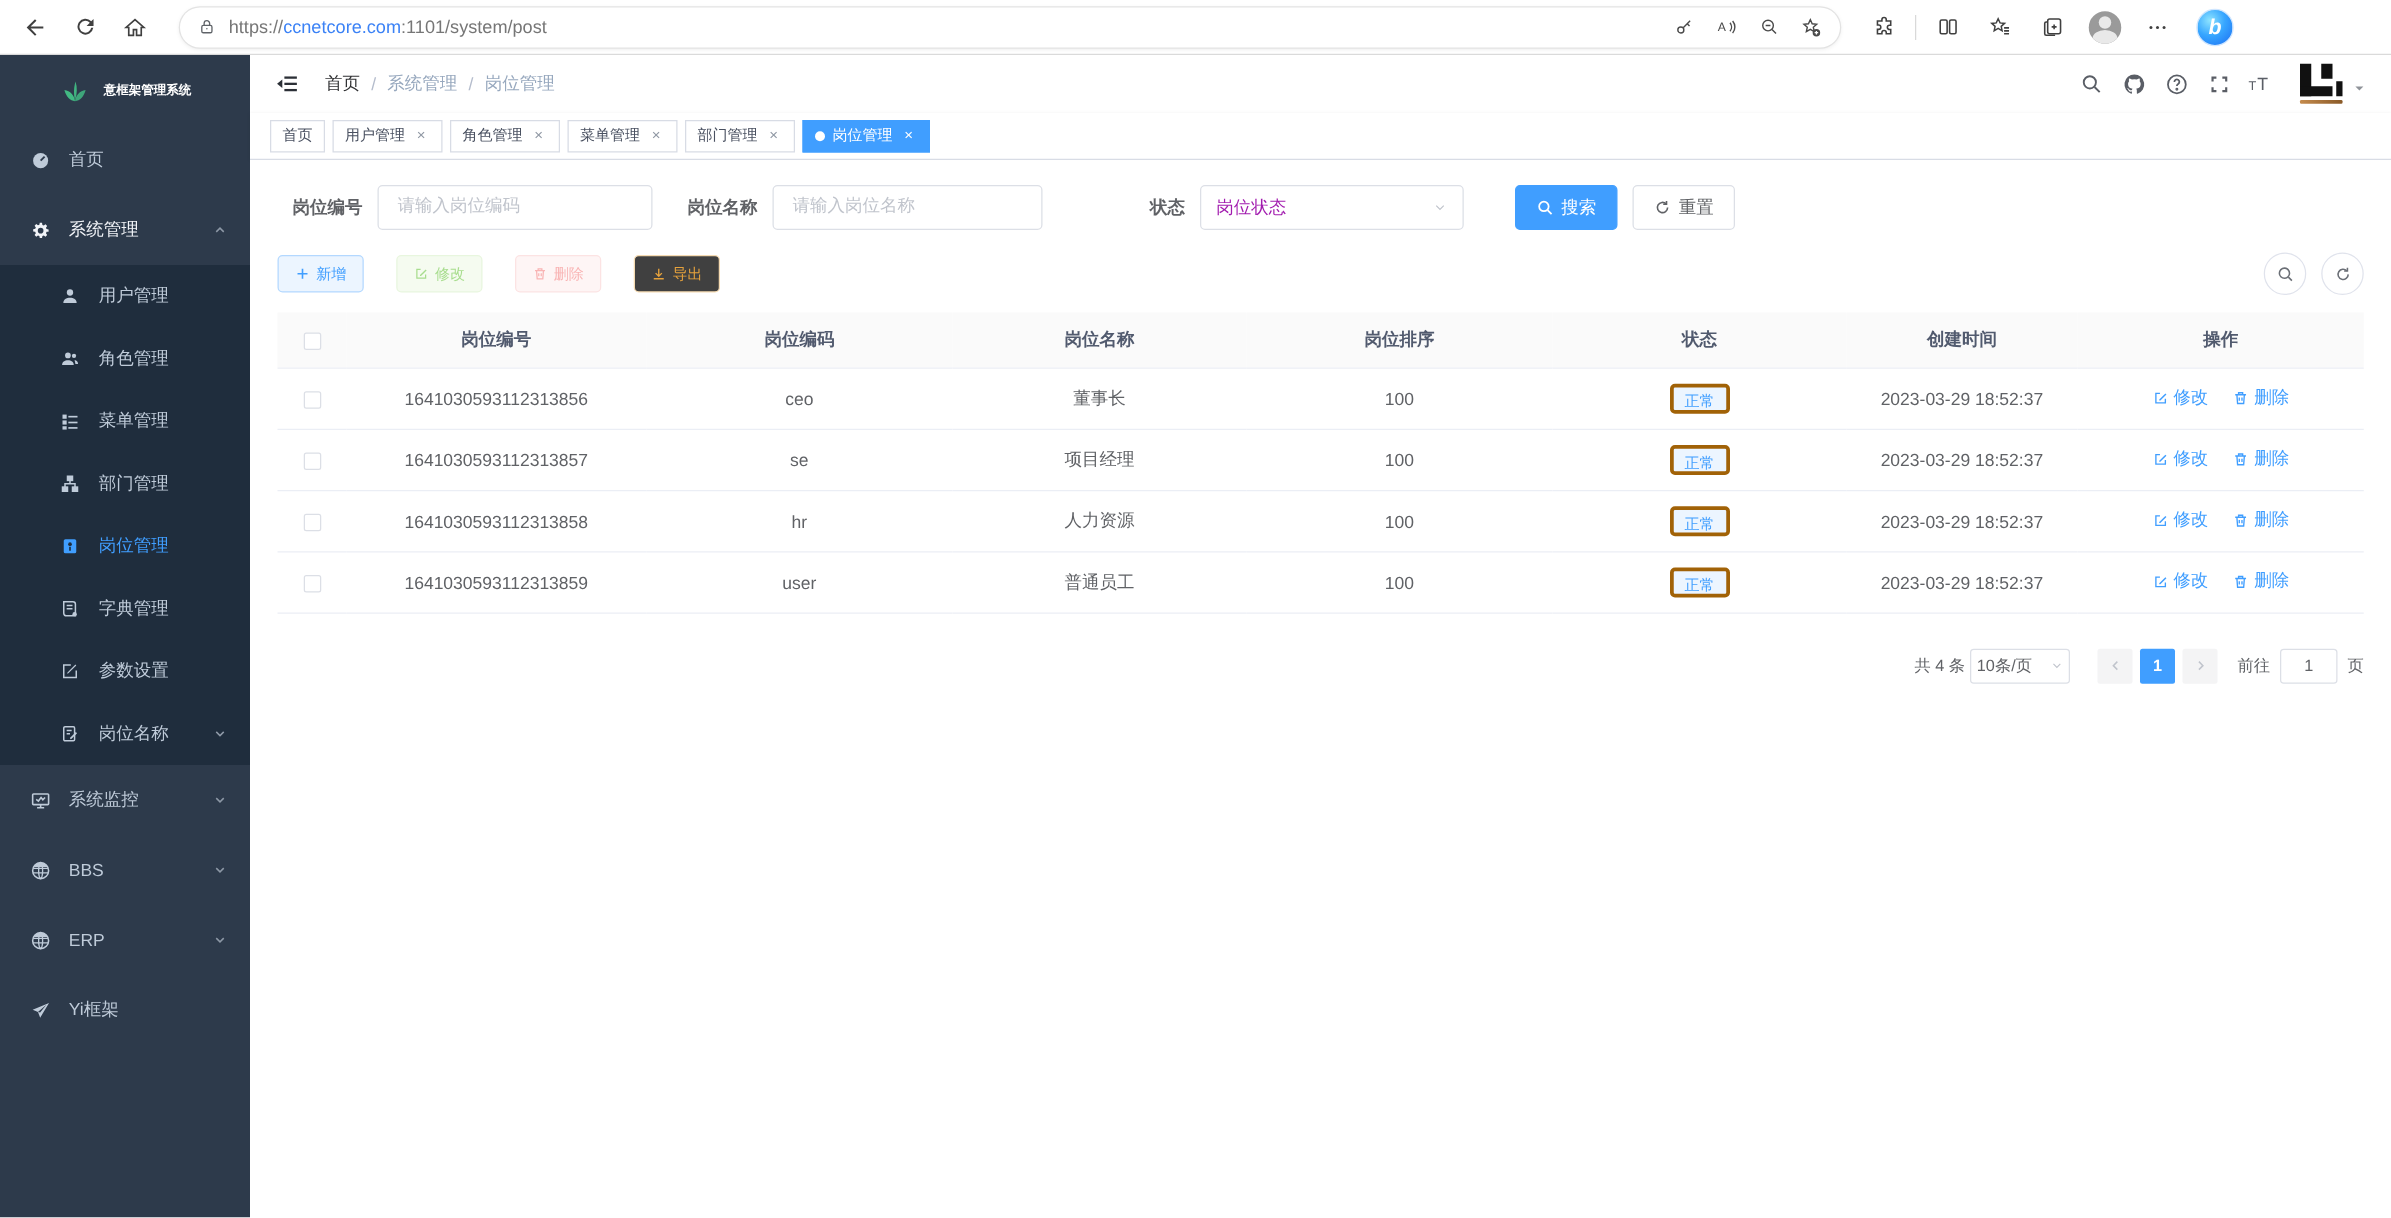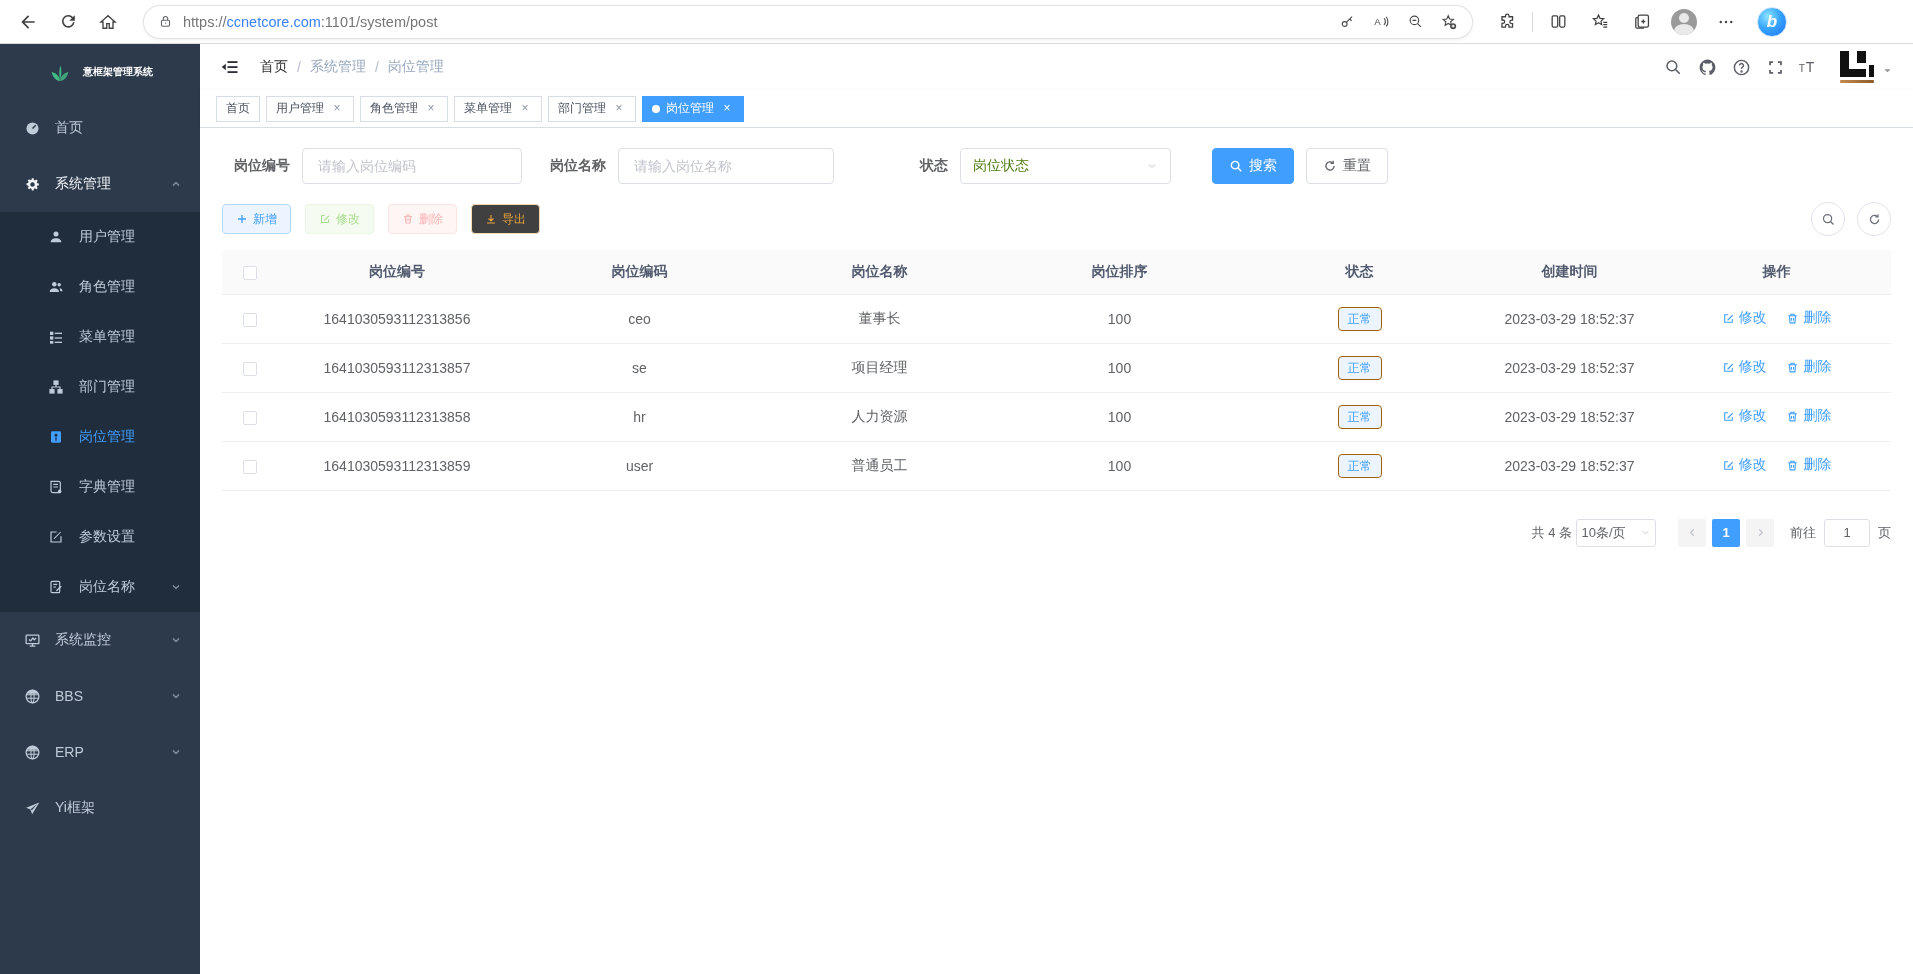--- a/index.html
+++ b/index.html
@@ -73,49 +73,49 @@
   .tab.active { background:#409eff; border-color:#409eff; color:#fff; }
   .tab.active .tab-close { color:#fff; }
   .tab.active::before { content:""; width:8px; height:8px; border-radius:50%; background:#fff; display:inline-block; }
 
   
   .page { padding:20px 22px 0 22px; flex:1; background:#fff; }
 
   .filter-row { display:flex; align-items:center; font-size:14px; }
   .f-label { width:68px; text-align:right; font-weight:bold; color:#606266; margin-right:12px; flex-shrink:0; white-space:nowrap; }
   .f-input { height:36px; border:1px solid #dcdfe6; border-radius:4px; padding:0 15px;
-    font-size:14px; color:#8b5cf6; outline:none; font-family:Liberation Sans, sans-serif; }
+    font-size:14px; color:#8b5cf6; outline:none; font-family:Liberation Mono, monospace; }
   .f-input::placeholder { color:#c0c4cc; }
   .f-group { display:flex; align-items:center; margin-right:16px; }
   .f-select { width:211px; height:36px; border:1px solid #dcdfe6; border-radius:4px; padding:0 12px;
-    display:flex; align-items:center; color:#4d7c0f; cursor:pointer; }
+    display:flex; align-items:center; color:#a21caf; cursor:pointer; }
   .f-select .sel-caret { margin-left:auto; color:#c0c4cc; }
   .btn { height:36px; border-radius:4px; border:1px solid transparent; font-size:14px;
     display:inline-flex; align-items:center; gap:6px; padding:0 16px; cursor:pointer; font-family:inherit; }
   .btn-primary { background:#409eff; border-color:#409eff; color:#fff; margin-left:25px; }
   .btn-plain { background:#fff; border-color:#dcdfe6; color:#606266; margin-left:12px; }
 
   .toolbar { margin-top:18px; display:flex; align-items:center; }
   .btn-sm { height:30px; padding:0 13px; border-radius:4px; font-size:12px;
-    display:inline-flex; align-items:center; gap:5px; margin-right:14px; border:1px solid; cursor:pointer; font-family:inherit; background:#fff; }
+    display:inline-flex; align-items:center; gap:5px; margin-right:26px; border:1px solid; cursor:pointer; font-family:inherit; background:#fff; }
   .btn-add    { color:#409eff; background:#ecf5ff; border-color:#b3d8ff; }
   .btn-edit   { color:#a8dd8e; background:#f5fbf0; border-color:#e8f6de; cursor:not-allowed; }
   .btn-del    { color:#f9b4b4; background:#fef5f5; border-color:#fce3e3; cursor:not-allowed; }
   .btn-export { color:#e6a23c; background:#404040; border-color:#f5dab1;font-family:Liberation Mono, monospace; }
   .tool-right { margin-left:auto; display:flex; align-items:center; gap:12px; }
   .circle-btn { width:34px; height:34px; border-radius:50%; border:1px solid #e0e3ec; background:#fff;
     display:flex; align-items:center; justify-content:center; color:#6b6f76; cursor:pointer; }
 
   
   table.grid { width:100%; border-collapse:collapse; table-layout:fixed; margin-top:14px; font-size:14px; color:#606266; }
   table.grid th { background:#fafafa; color:#515a6e; font-weight:bold; height:44px;
     border-bottom:1px solid #ebeef5; text-align:center; font-size:14px; }
   table.grid td { height:49px; border-bottom:1px solid #ebeef5; text-align:center; white-space:nowrap; }
   .cb { display:inline-block; width:14px; height:14px; border:1px solid #dcdfe6; border-radius:2px; background:#fff; cursor:pointer; vertical-align:middle; }
-  .tag-normal { display:inline-block; background:#ecf5ff; border:1px solid #a16207; color:#409eff;
+  .tag-normal { display:inline-block; background:#ecf5ff; border:3px solid #a16207; color:#409eff;
     font-size:12px; height:24px; line-height:22px; padding:0 9px; border-radius:4px; }
   .op-link { color:#409eff; display:inline-flex; align-items:center; gap:4px; cursor:pointer; margin:0 8px; font-size:14px; }
 
   
   .pagination { margin-top:28px; display:flex; align-items:center; justify-content:flex-end;
     font-size:13px; color:#606266; padding-right:0; }
   .pg-total { margin-right:4px; }
   .pg-size { width:80px; height:28px; border:1px solid #dcdfe6; border-radius:3px; display:flex;
     align-items:center; justify-content:center; gap:14px; color:#606266; cursor:pointer; margin-right:16px; }
   .pg-size .sel-caret { color:#c0c4cc; }

